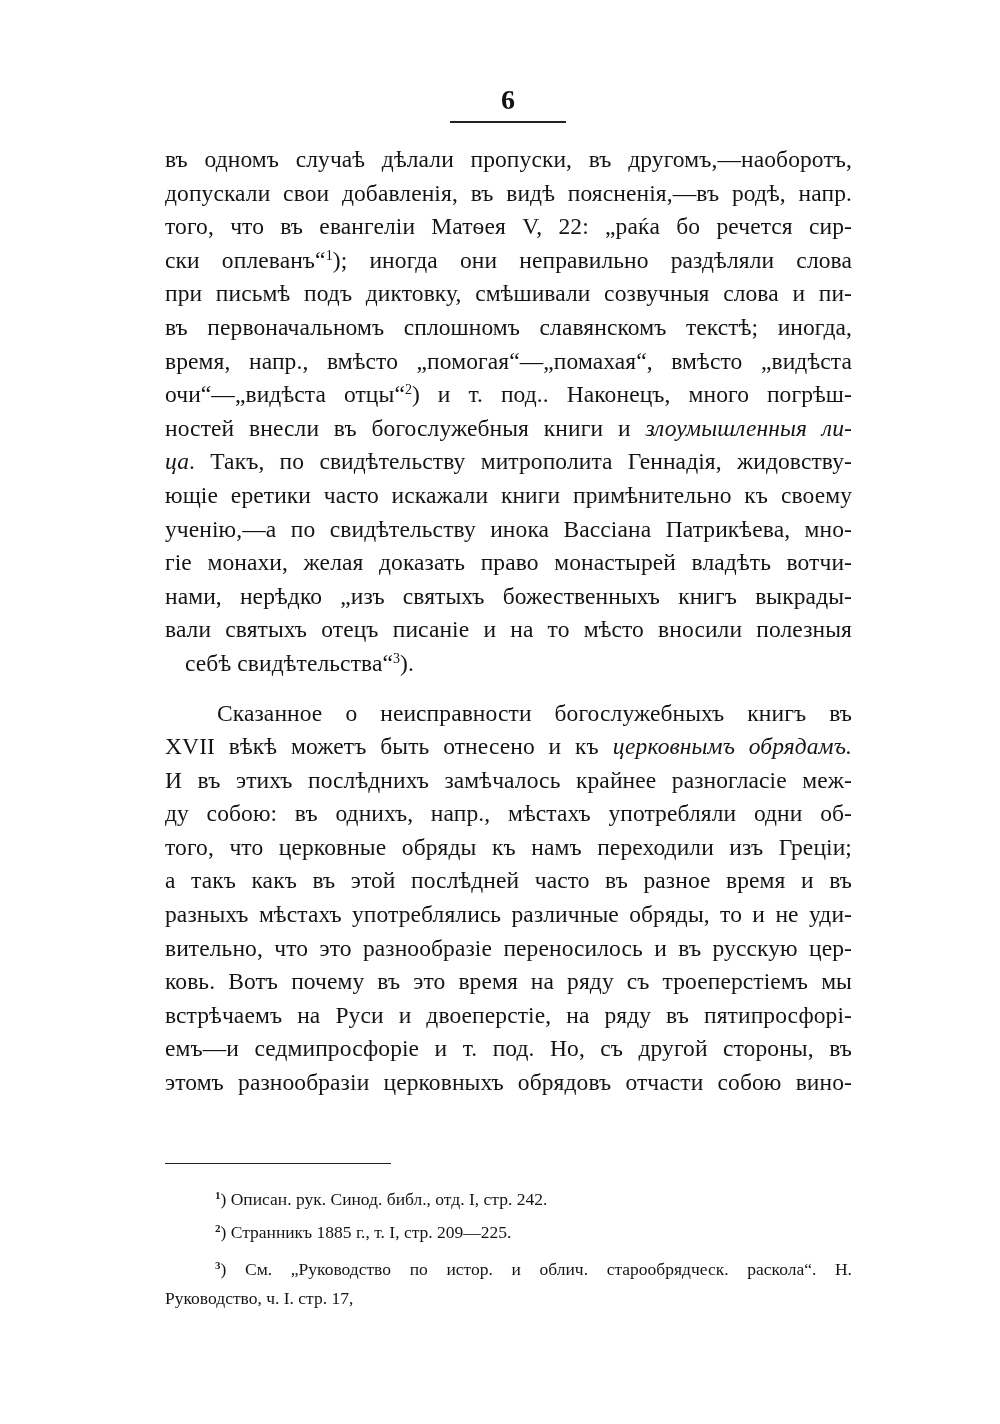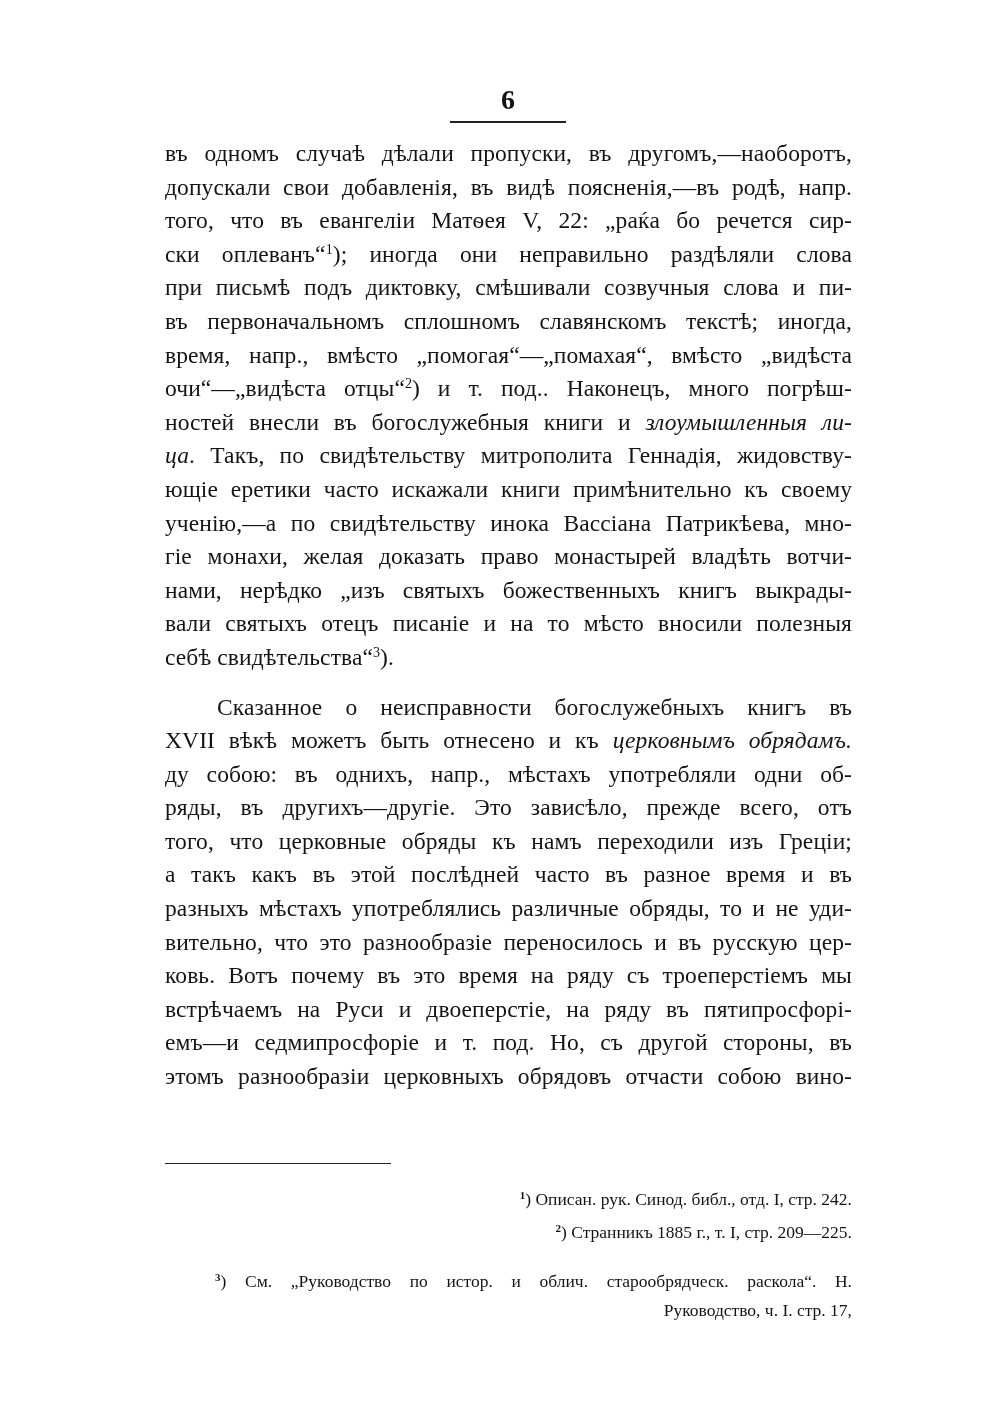--- a/index.html
+++ b/index.html
@@ -3,34 +3,34 @@
 <meta charset="utf-8">
 <style>
   html, body { margin: 0; padding: 0; background: #ffffff; }
   body { width: 1000px; height: 1424px; position: relative; overflow: hidden; color: #141414; }
   .page { position: absolute; left: 0; top: 0; width: 1000px; height: 1424px; background: #fff; }
   .page-number {
     position: absolute; left: 450px; width: 116px; top: 84px; text-align: center;
     font-family: "Liberation Serif", serif; font-size: 28px; font-weight: bold; line-height: 32px;
   }
   .page-rule { position: absolute; left: 450px; top: 121px; width: 116px; height: 0; border-top: 2px solid #222; }
-  .body-text { position: absolute; left: 165px; top: 137px; width: 687px; }
+  .body-text { position: absolute; left: 165px; top: 143px; width: 687px; }
   .line {
     display: block; height: 33.6px; line-height: 33.6px; white-space: nowrap;
     font-family: "Liberation Serif", serif; font-size: 23.5px; text-align: justify; text-align-last: justify;
     letter-spacing: 0.1px;
   }
-  .line.last { text-align-last: left; }
+  .line.last { text-align-last: left; margin-left: 20px; }
   .line.indent { padding-left: 52px; width: 635px; }
   .para-gap { height: 16px; }
   .line em { }
   .fn-rule { position: absolute; left: 165px; top: 1163px; width: 226px; border-top: 1.5px solid #222; }
   .footnotes { position: absolute; left: 165px; top: 1181px; width: 687px; }
   .fn {
-    display: block; font-family: "Liberation Serif", serif; font-size: 17.5px; line-height: 29px; white-space: nowrap; text-align: right;
+    display: block; font-family: "Liberation Serif", serif; font-size: 17.5px; line-height: 29px; white-space: nowrap;
   }
   .fn.indent { padding-left: 50px; }
   .fn .mark { font-size: 11px; vertical-align: 6px; font-weight: bold; }
   .fn.justify { text-align: justify; text-align-last: justify; width: 637px; }
   sup.ref { font-size: 14px; vertical-align: 8px; line-height: 0; }
 </style>
 </head>
 <body>
 
 <div class="page">
@@ -57,35 +57,35 @@
       <span class="line">нами, нерѣдко „изъ святыхъ божественныхъ книгъ выкрады-</span>
       <span class="line">вали святыхъ отецъ писаніе и на то мѣсто вносили полезныя</span>
       <span class="line last"><span>себѣ свидѣтельства“</span><sup class="ref">3</sup><span>).</span></span>
     </div>
 
     <div class="para-gap"></div>
 
     <div>
       <span class="line indent">Сказанное о неисправности богослужебныхъ книгъ въ</span>
       <span class="line"><span>XVII вѣкѣ можетъ быть отнесено и къ </span><em>церковнымъ обрядамъ.</em></span>
+      <span class="line">И въ этихъ послѣднихъ замѣчалось крайнее разногласіе меж-</span>
       <span class="line">ду собою: въ однихъ, напр., мѣстахъ употребляли одни об-</span>
-      <span class="line">ряды, въ другихъ—другіе. Это зависѣло, прежде всего, отъ</span>
       <span class="line">того, что церковные обряды къ намъ переходили изъ Греціи;</span>
       <span class="line">а такъ какъ въ этой послѣдней часто въ разное время и въ</span>
       <span class="line">разныхъ мѣстахъ употреблялись различные обряды, то и не уди-</span>
       <span class="line">вительно, что это разнообразіе переносилось и въ русскую цер-</span>
       <span class="line">ковь. Вотъ почему въ это время на ряду съ троеперстіемъ мы</span>
       <span class="line">встрѣчаемъ на Руси и двоеперстіе, на ряду въ пятипросфорі-</span>
       <span class="line">емъ—и седмипросфоріе и т. под. Но, съ другой стороны, въ</span>
       <span class="line">этомъ разнообразіи церковныхъ обрядовъ отчасти собою вино-</span>
     </div>
   </div>
 
   <div class="fn-rule"></div>
 
   <div class="footnotes">
     <span class="fn indent"><span class="mark">1</span><span>) Описан. рук. Синод. библ., отд. I, стр. 242.</span></span>
     <span class="fn indent"><span class="mark">2</span><span>) Странникъ 1885 г., т. I, стр. 209—225.</span></span>
-    <span class="fn indent justify" style="margin-top:16px;"><span class="mark">3</span><span>) См. „Руководство по истор. и облич. старообрядческ. раскола“. Н.</span></span>
+    <span class="fn indent justify" style="margin-top:4px;"><span class="mark">3</span><span>) См. „Руководство по истор. и облич. старообрядческ. раскола“. Н.</span></span>
     <span class="fn">Руководство, ч. I. стр. 17,</span>
   </div>
 
 </div>
 
 </body></html>

